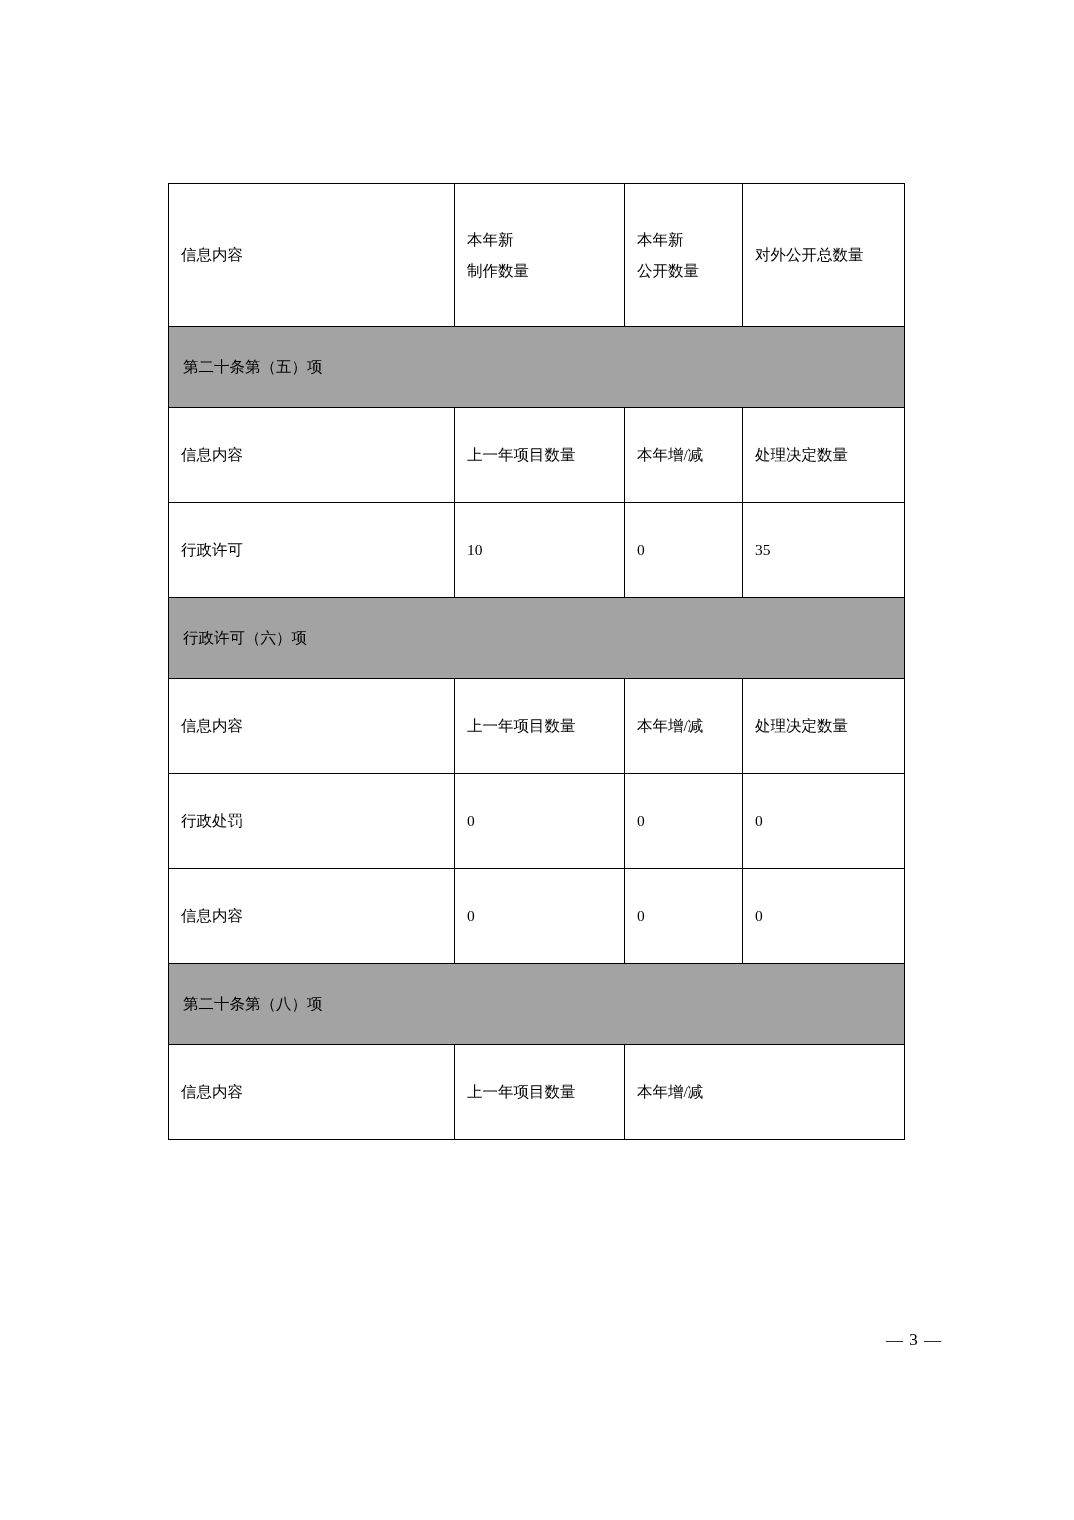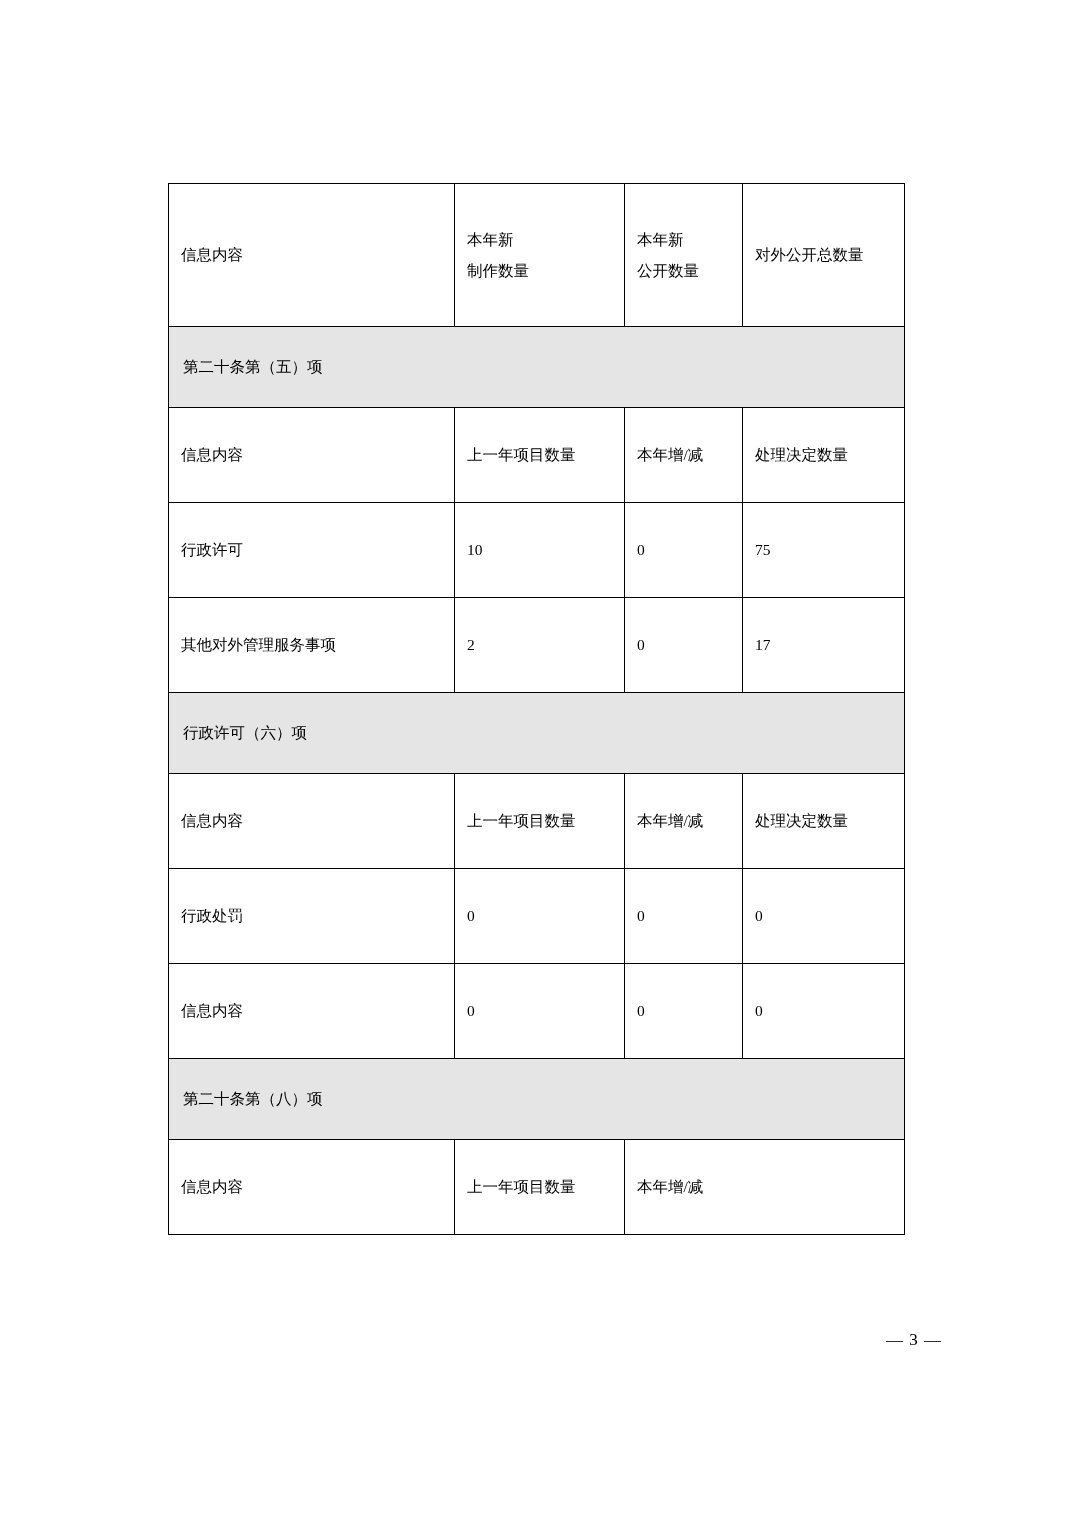--- a/index.html
+++ b/index.html
@@ -38,21 +38,21 @@
     font-family: "Liberation Serif", "DejaVu Serif", serif;
   }
   .col-a { width: 286px; }
   .col-b { width: 170px; }
   .col-c { width: 118px; }
   .col-d { width: 162px; }
 
   tr.header-row td { height: 122px; }
   tr.data-row td { height: 74px; }
   tr.section-row td {
-    background: #e5e5e5;
+    background: #a3a3a3;
     height: 60px;
     padding-left: 14px;
   }
   tr.subheader-row td { height: 74px; }
 
   .cell-multiline {
     line-height: 2.0;
   }
   .cell-multiline span { display: block; }
 
@@ -102,27 +102,21 @@
       <tr class="subheader-row">
         <td>信息内容</td>
         <td>上一年项目数量</td>
         <td>本年增/减</td>
         <td>处理决定数量</td>
       </tr>
       <tr class="data-row">
         <td>行政许可</td>
         <td>10</td>
         <td>0</td>
-        <td>75</td>
-      </tr>
-      <tr class="data-row">
-        <td>其他对外管理服务事项</td>
-        <td>2</td>
-        <td>0</td>
-        <td>17</td>
+        <td>35</td>
       </tr>
 
       <tr class="section-row">
         <td colspan="4">行政许可（六）项</td>
       </tr>
       <tr class="subheader-row">
         <td>信息内容</td>
         <td>上一年项目数量</td>
         <td>本年增/减</td>
         <td>处理决定数量</td>

